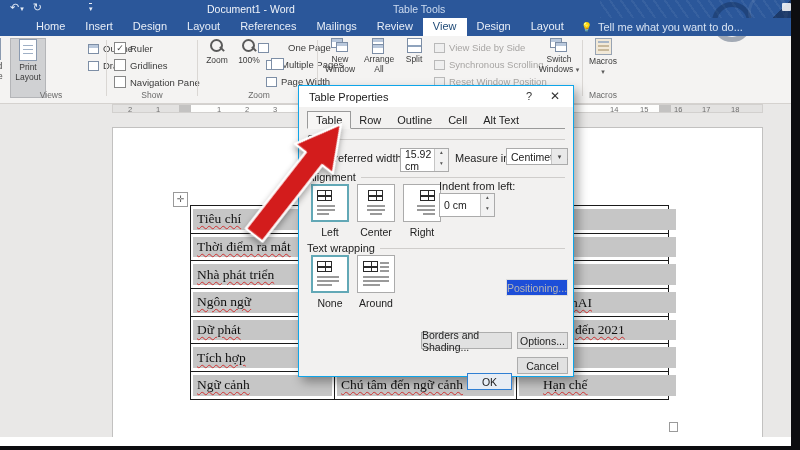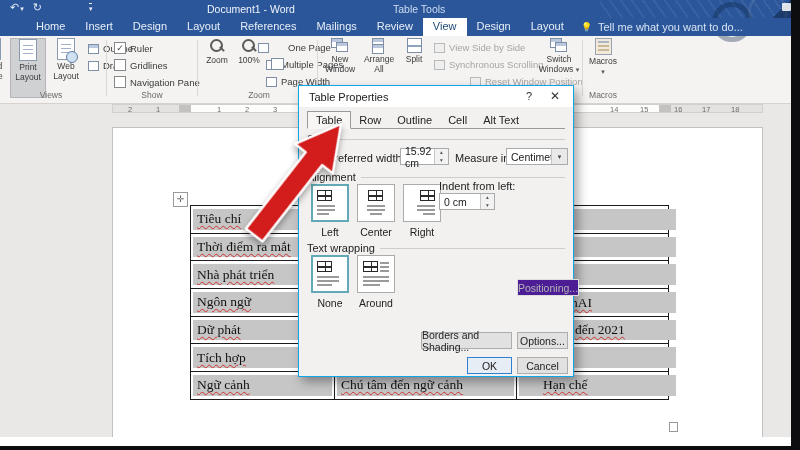--- a/index.html
+++ b/index.html
@@ -82,36 +82,36 @@
   .dtitle .t{margin-left:10px;font-size:11px;}
   .dbtn{position:absolute;top:3px;width:16px;height:15px;text-align:center;font-size:11px;color:#333;line-height:15px;cursor:default;}
   .dhelp{right:36px;}
   .dclose{right:10px;font-size:12px;}
   .dtabs{position:absolute;left:8px;top:25px;right:8px;height:17px;display:flex;align-items:flex-end;border-bottom:1px solid #9a9a9a;}
   .dtab{padding:2px 8px 2px 8px;font-size:11px;color:#222;cursor:default;}
   .dtab.sel{background:#f7f6f5;border:1px solid #9a9a9a;border-bottom:1px solid #f7f6f5;margin-bottom:-1px;}
   .grp{position:absolute;display:flex;align-items:center;gap:5px;font-size:11px;color:#222;}
   .grp::after{content:"";flex:1;height:1px;background:#cfcdcb;}
   .dlabel{position:absolute;font-size:11px;color:#222;white-space:nowrap;}
-  .inputbox{position:absolute;height:17px;background:#fff;border:1px solid #ababab;box-sizing:border-box;font-size:10.5px;display:flex;align-items:center;padding-left:4px;}
+  .inputbox{position:absolute;height:24px;background:#fff;border:1px solid #ababab;box-sizing:border-box;font-size:10.5px;display:flex;align-items:center;padding-left:4px;}
   .spin{position:absolute;right:0;top:0;bottom:0;width:13px;border-left:1px solid #c5c5c5;background:#f2f2f2;display:flex;flex-direction:column;}
   .spin span{flex:1;font-size:5.5px;line-height:7px;text-align:center;color:#555;cursor:default;}
   .selbox{position:absolute;height:17px;background:#fff;border:1px solid #ababab;box-sizing:border-box;font-size:10.5px;display:flex;align-items:center;padding-left:4px;}
   .dd{position:absolute;right:0;top:0;bottom:0;width:15px;background:#e9e9e9;border-left:1px solid #c5c5c5;text-align:center;font-size:7px;line-height:15px;color:#444;}
   .optbox{position:absolute;width:38px;height:38px;background:#fff;border:1px solid #ababab;box-sizing:border-box;display:flex;align-items:center;justify-content:center;cursor:default;}
   .optbox.chosen{border:2px solid #62a8b6;}
   .optlbl{position:absolute;font-size:10.5px;color:#222;text-align:center;width:46px;}
   .mini{width:26px;height:26px;position:relative;}
   .mini .grid{position:absolute;left:0;top:0;width:15px;height:11px;border:1.5px solid #2a2a2a;box-sizing:border-box;}
   .mini .grid::before{content:"";position:absolute;left:50%;top:0;bottom:0;width:1.5px;background:#2a2a2a;}
   .mini .grid::after{content:"";position:absolute;top:45%;left:0;right:0;height:1.5px;background:#2a2a2a;}
   .mini .ln{position:absolute;height:1.6px;background:#9a9a9a;}
   .btn{position:absolute;height:17px;background:#e1e1e1;border:1px solid #adadad;box-sizing:border-box;font-size:10.5px;color:#222;display:flex;align-items:center;justify-content:center;cursor:default;}
   .btn.primary{border:1px solid #2f7fd3;background:#e7edf4;}
-  .btn.disabled{background:#4c1d95;border-color:#dedede;color:#b4b4b4;margin-left:11px;}
+  .btn.disabled{background:#1d4ed8;border-color:#dedede;color:#b4b4b4;}
   
   .arrowsvg{position:absolute;left:0;top:0;z-index:60;pointer-events:none;}
   .bandR{position:absolute;right:0;top:0;width:9px;height:450px;background:#0d0d10;z-index:70;}
   .stripB{position:absolute;left:0;top:437px;width:791px;height:13px;background:#fff;z-index:65;}
   .bandB{position:absolute;left:0;top:446px;width:800px;height:4px;background:#0d0d10;z-index:70;}
 </style>
 </head>
 <body>
 
 <div id="app">
@@ -156,29 +156,20 @@
     </div>
 
     <div class="bigbtn selbtn" style="left:10px;width:36px;">
       <div class="icdoc">
           <i></i>
           <i></i>
           <i></i>
         </div>
       <div class="lbl">Print Layout</div>
     </div>
-    <div class="bigbtn" style="left:48px;width:36px;">
-      <div class="icdoc">
-          <i></i>
-          <i></i>
-          <i></i>
-          <span class="icglobe"></span>
-        </div>
-      <div class="lbl">Web Layout</div>
-    </div>
     <div class="smallitem" style="left:88px;top:7px;">
       <span class="icsm band"></span>
       <span>Outline</span>
     </div>
     <div class="smallitem" style="left:88px;top:24px;">
       <span class="icsm"></span>
       <span>Draft</span>
     </div>
     <div class="grplabel" style="left:6px;width:90px;">Views</div>
     <div class="rdiv" style="left:106px;"></div>
@@ -240,21 +231,21 @@
       <div class="lbl">Split</div>
     </div>
     <div class="smallitem gray" style="left:434px;top:6px;">
       <span class="icsm gray"></span>
       <span>View Side by Side</span>
     </div>
     <div class="smallitem gray" style="left:434px;top:23px;">
       <span class="icsm gray"></span>
       <span>Synchronous Scrolling</span>
     </div>
-    <div class="smallitem gray" style="left:434px;top:40px;margin-left:36px;">
+    <div class="smallitem gray" style="left:434px;top:40px;">
       <span class="icsm gray"></span>
       <span>Reset Window Position</span>
     </div>
     <div class="bigbtn" style="left:538px;width:42px;">
       <div class="winic">
           <span class="w1"></span>
           <span class="w2"></span>
         </div>
       <div class="lbl"><span>Switch Windows</span> <span class="carettxt">▾</span></div>
     </div>
@@ -490,21 +481,21 @@
         <span class="ln" style="left:0;top:19px;width:26px;"></span>
         <span class="ln" style="left:0;top:23px;width:17px;"></span>
       </span>
     </div>
     <span class="optlbl" style="left:8px;top:211px;">None</span>
     <span class="optlbl" style="left:54px;top:211px;">Around</span>
     <div class="btn disabled" style="left:207px;top:193px;width:62px;">Positioning...</div>
 
     <div class="btn" style="left:122px;top:246px;width:91px;">Borders and Shading...</div>
     <div class="btn" style="left:218px;top:246px;width:51px;">Options...</div>
-    <div class="btn primary" style="left:168px;top:271px;width:45px;">OK</div>
+    <div class="btn primary" style="left:168px;top:287px;width:45px;">OK</div>
     <div class="btn" style="left:218px;top:271px;width:51px;">Cancel</div>
   </div>
 
   <svg class="arrowsvg" width="800" height="450">
     <g transform="translate(341,124) rotate(38)" style="filter:drop-shadow(2px 3px 3px rgba(0,0,0,.35));">
       <polygon points="0,0 -24,44 -10.5,44 -10.5,141 10.5,141 10.5,44 24,44" fill="#d31c1c" stroke="#ffffff" stroke-width="2.5" stroke-linejoin="round"></polygon>
     </g>
   </svg>
 
   <div class="stripB"></div>

